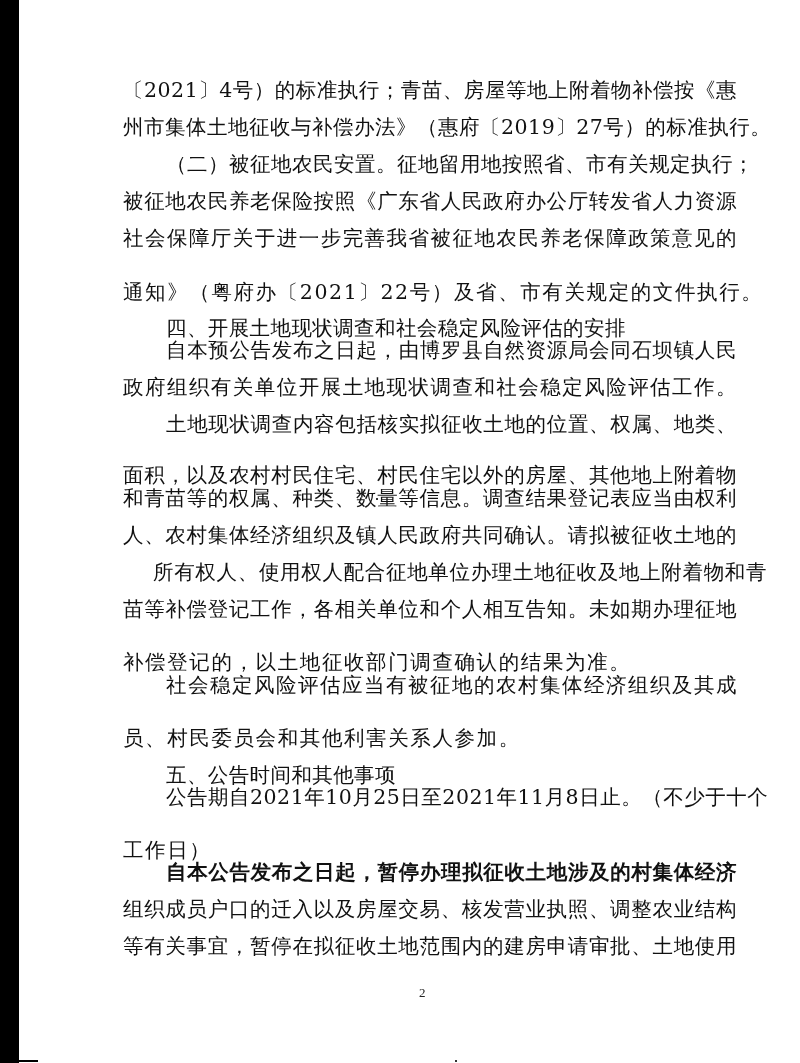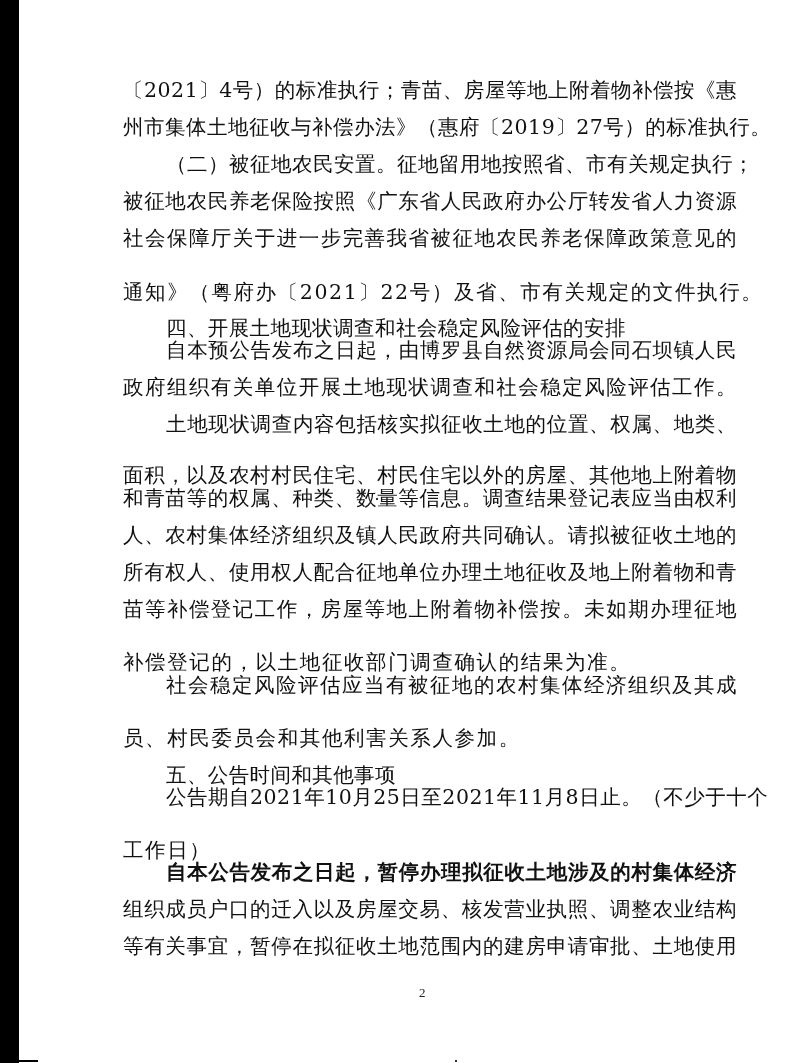--- a/index.html
+++ b/index.html
@@ -102,22 +102,22 @@
   <div class="line" style="top: 174px;">被征地农民养老保险按照《广东省人民政府办公厅转发省人力资源</div>
   <div class="line" style="top: 211px;">社会保障厅关于进一步完善我省被征地农民养老保障政策意见的</div>
   <div class="line last" style="top: 249px;">通知》（粤府办〔2021〕22号）及省、市有关规定的文件执行。</div>
   <div class="line indent last heading" style="top: 285px;">四、开展土地现状调查和社会稳定风险评估的安排</div>
   <div class="line indent" style="top: 323px;">自本预公告发布之日起，由博罗县自然资源局会同石坝镇人民</div>
   <div class="line" style="top: 360px;">政府组织有关单位开展土地现状调查和社会稳定风险评估工作。</div>
   <div class="line indent" style="top: 397px;">土地现状调查内容包括核实拟征收土地的位置、权属、地类、</div>
   <div class="line" style="top: 434px; margin-top: 14px;">面积，以及农村村民住宅、村民住宅以外的房屋、其他地上附着物</div>
   <div class="line" style="top: 471px;">和青苗等的权属、种类、数量等信息。调查结果登记表应当由权利</div>
   <div class="line" style="top: 508px;">人、农村集体经济组织及镇人民政府共同确认。请拟被征收土地的</div>
-  <div class="line" style="top: 545px;">所有权人、使用权人配合征地单位办理土地征收及地上附着物和青</div>
-  <div class="line" style="top: 582px;">苗等补偿登记工作，房屋等地上附着物补偿按。未如期办理征地</div>
+  <div class="line" style="top: 545px; margin-left: 30px;">所有权人、使用权人配合征地单位办理土地征收及地上附着物和青</div>
+  <div class="line" style="top: 582px;">苗等补偿登记工作，各相关单位和个人相互告知。未如期办理征地</div>
   <div class="line last" style="top: 619px;">补偿登记的，以土地征收部门调查确认的结果为准。</div>
   <div class="line last" style="top: 695px;">员、村民委员会和其他利害关系人参加。</div>
   <div class="line indent" style="top: 658px;">社会稳定风险评估应当有被征地的农村集体经济组织及其成</div>
   <div class="line indent last heading" style="top: 732px;">五、公告时间和其他事项</div>
   <div class="line indent" style="top: 770px;">公告期自2021年10月25日至2021年11月8日止。（不少于十个</div>
   <div class="line last" style="top: 807px;">工作日）</div>
   <div class="line indent" style="top: 845px; font-weight: bold;">自本公告发布之日起，暂停办理拟征收土地涉及的村集体经济</div>
   <div class="line" style="top: 882px;">组织成员户口的迁入以及房屋交易、核发营业执照、调整农业结构</div>
   <div class="line" style="top: 919px;">等有关事宜，暂停在拟征收土地范围内的建房申请审批、土地使用</div>
 

